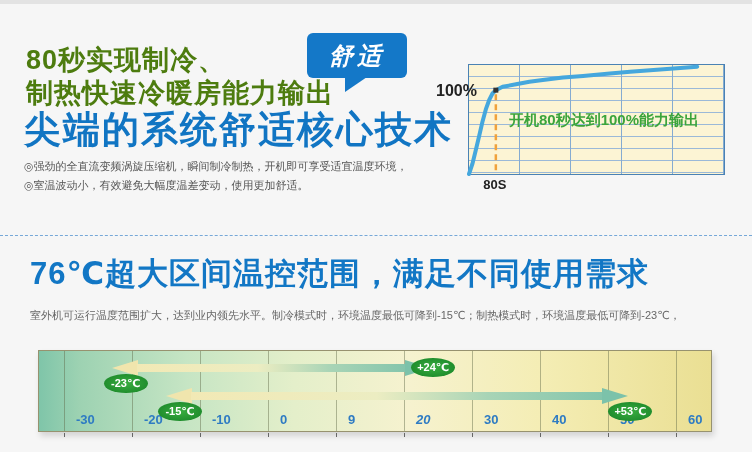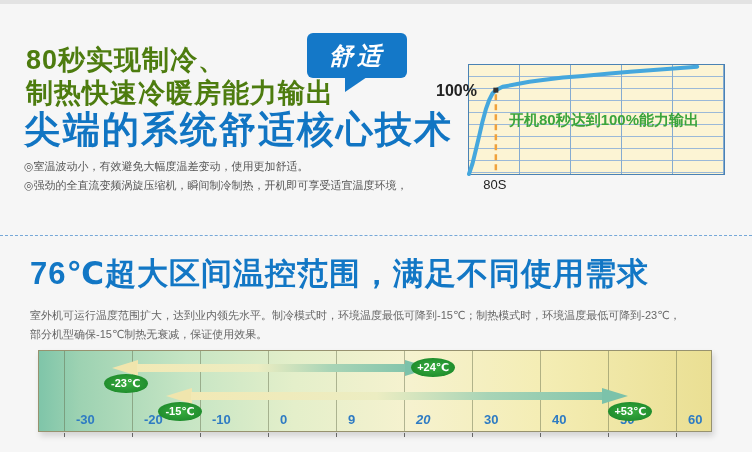--- a/index.html
+++ b/index.html
@@ -20,21 +20,21 @@
 
   
   .cap-chart{position:absolute;left:468px;top:64px;width:255px;height:109px;border:1px solid #4a82b4;
              background-color:#fcf4d4;
              background-image:
                repeating-linear-gradient(to right, transparent 0 50px, #85abd1 50px 51px),
                repeating-linear-gradient(to bottom, transparent 0 11px, #9bb9d8 11px 12px);}
   .cap-chart svg{position:absolute;left:0;top:0;overflow:visible;}
   .cap-annotation{position:absolute;left:40px;top:46px;font-size:15px;font-weight:700;color:#3ba43c;white-space:nowrap;}
   .cap-ylabel{position:absolute;left:436px;top:82px;width:28px;text-align:right;font-size:16px;font-weight:700;color:#222;}
-  .cap-xlabel{position:absolute;top:177px;width:30px;text-align:center;font-size:13px;font-weight:400;color:#222;}
+  .cap-xlabel{position:absolute;top:177px;width:30px;text-align:center;font-size:13px;font-weight:700;color:#222;}
 
   
   .divider{position:absolute;left:0;right:0;top:235px;border-top:1px dashed #76a8d8;}
 
   
   .s2-h{position:absolute;left:30px;top:253px;font-size:31px;font-weight:700;color:#1277c5;letter-spacing:1px;white-space:nowrap;}
   .s2-body{position:absolute;left:30px;top:306px;font-size:11px;color:#666;line-height:19px;white-space:nowrap;}
 
   
   .range-chart{position:absolute;left:38px;top:350px;width:672px;height:80px;border:1px solid #97926f;
@@ -62,41 +62,40 @@
   <div class="green-h l2">制热快速冷暖房能力输出</div>
 
   <div class="badge">
     <span>舒适</span>
     <span class="badge-tail"></span>
   </div>
 
   <div class="blue-h">尖端的系统舒适核心技术</div>
 
   <div class="bullets">
+    <div>◎强劲的全直流变频涡旋压缩机，瞬间制冷制热，开机即可享受适宜温度环境，</div>
     <div>◎室温波动小，有效避免大幅度温差变动，使用更加舒适。</div>
-    <div>◎强劲的全直流变频涡旋压缩机，瞬间制冷制热，开机即可享受适宜温度环境，</div>
   </div>
 
   <div class="cap-chart" id="cap-chart">
     <div class="cap-annotation">开机80秒达到100%能力输出</div>
   <svg width="255" height="109">
         <line x1="26.842105263157894" y1="29.153846153846146" x2="26.842105263157894" y2="107" stroke="#f0a23c" stroke-width="2.5" stroke-dasharray="6,4"></line>
         <polyline points="0.0,109.0 3.4,98.9 6.7,85.5 10.1,71.3 13.4,57.0 16.8,44.4 20.1,35.2 23.5,28.5 26.8,25.2 33.6,21.8 47.0,19.3 60.4,16.8 73.8,15.1 93.9,12.6 114.1,10.9 140.9,8.4 161.1,6.7 194.6,4.2 228.2,1.7" fill="none" stroke="#45a7dd" stroke-width="4" stroke-linejoin="round" stroke-linecap="round"></polyline>
         <rect x="24.342105263157894" y="22.653846153846146" width="5" height="5" fill="#333333"></rect>
       </svg>
     </div>
   <div class="cap-ylabel">100%</div>
   <div class="cap-xlabel" id="cap-xlabel" style="left: 479.842px;">80S</div>
 
   <div class="divider"></div>
 
   <div class="s2-h">76℃超大区间温控范围，满足不同使用需求</div>
   <div class="s2-body">
     <div>室外机可运行温度范围扩大，达到业内领先水平。制冷模式时，环境温度最低可降到-15℃；制热模式时，环境温度最低可降到-23℃，</div>
-    <div>部分机型确保-15℃制热无衰减，保证使用效果。</div>
   </div>
 
   <div class="range-chart" id="range-chart">
       <div class="rc-line" style="left: 25px;"></div>
       <div class="rc-tickmark" style="left: 25px;"></div>
       <div class="rc-ticklabel" style="left: 31px; color: rgb(46, 123, 195);">-30</div>
       <div class="rc-line" style="left: 93px;"></div>
       <div class="rc-tickmark" style="left: 93px;"></div>
       <div class="rc-ticklabel" style="left: 99px; color: rgb(46, 123, 195);">-20</div>
       <div class="rc-line" style="left: 161px;"></div>

